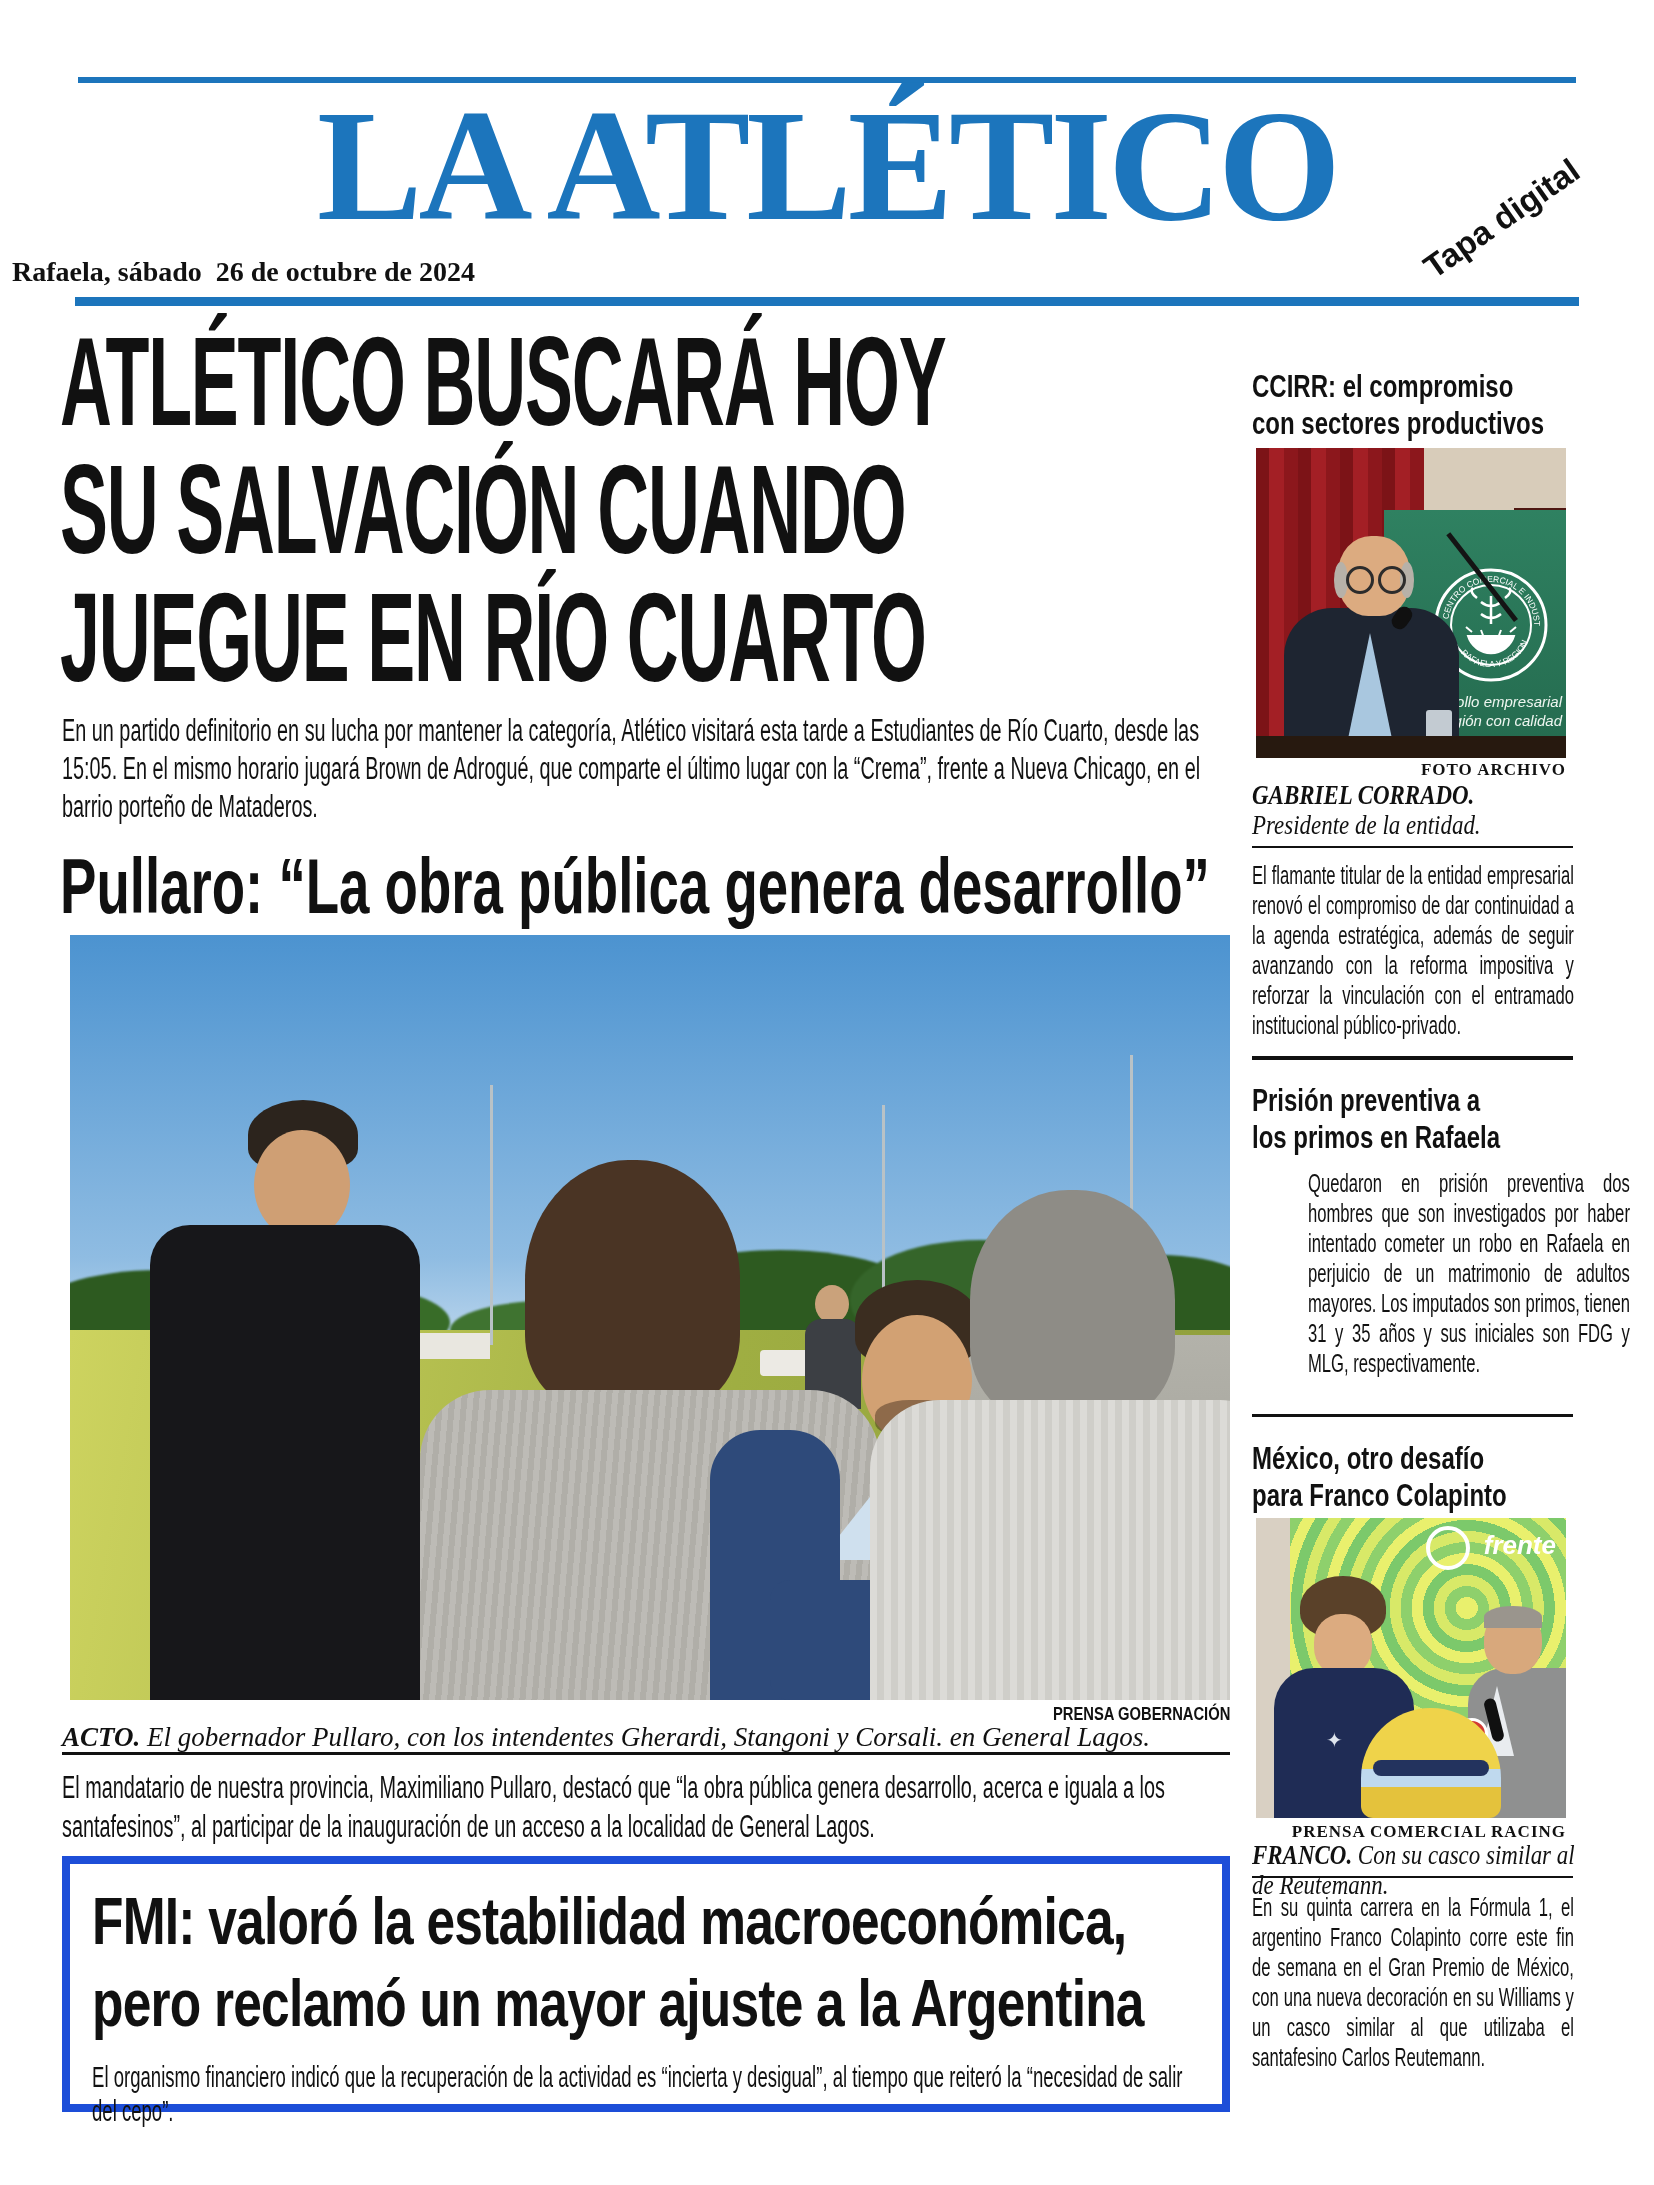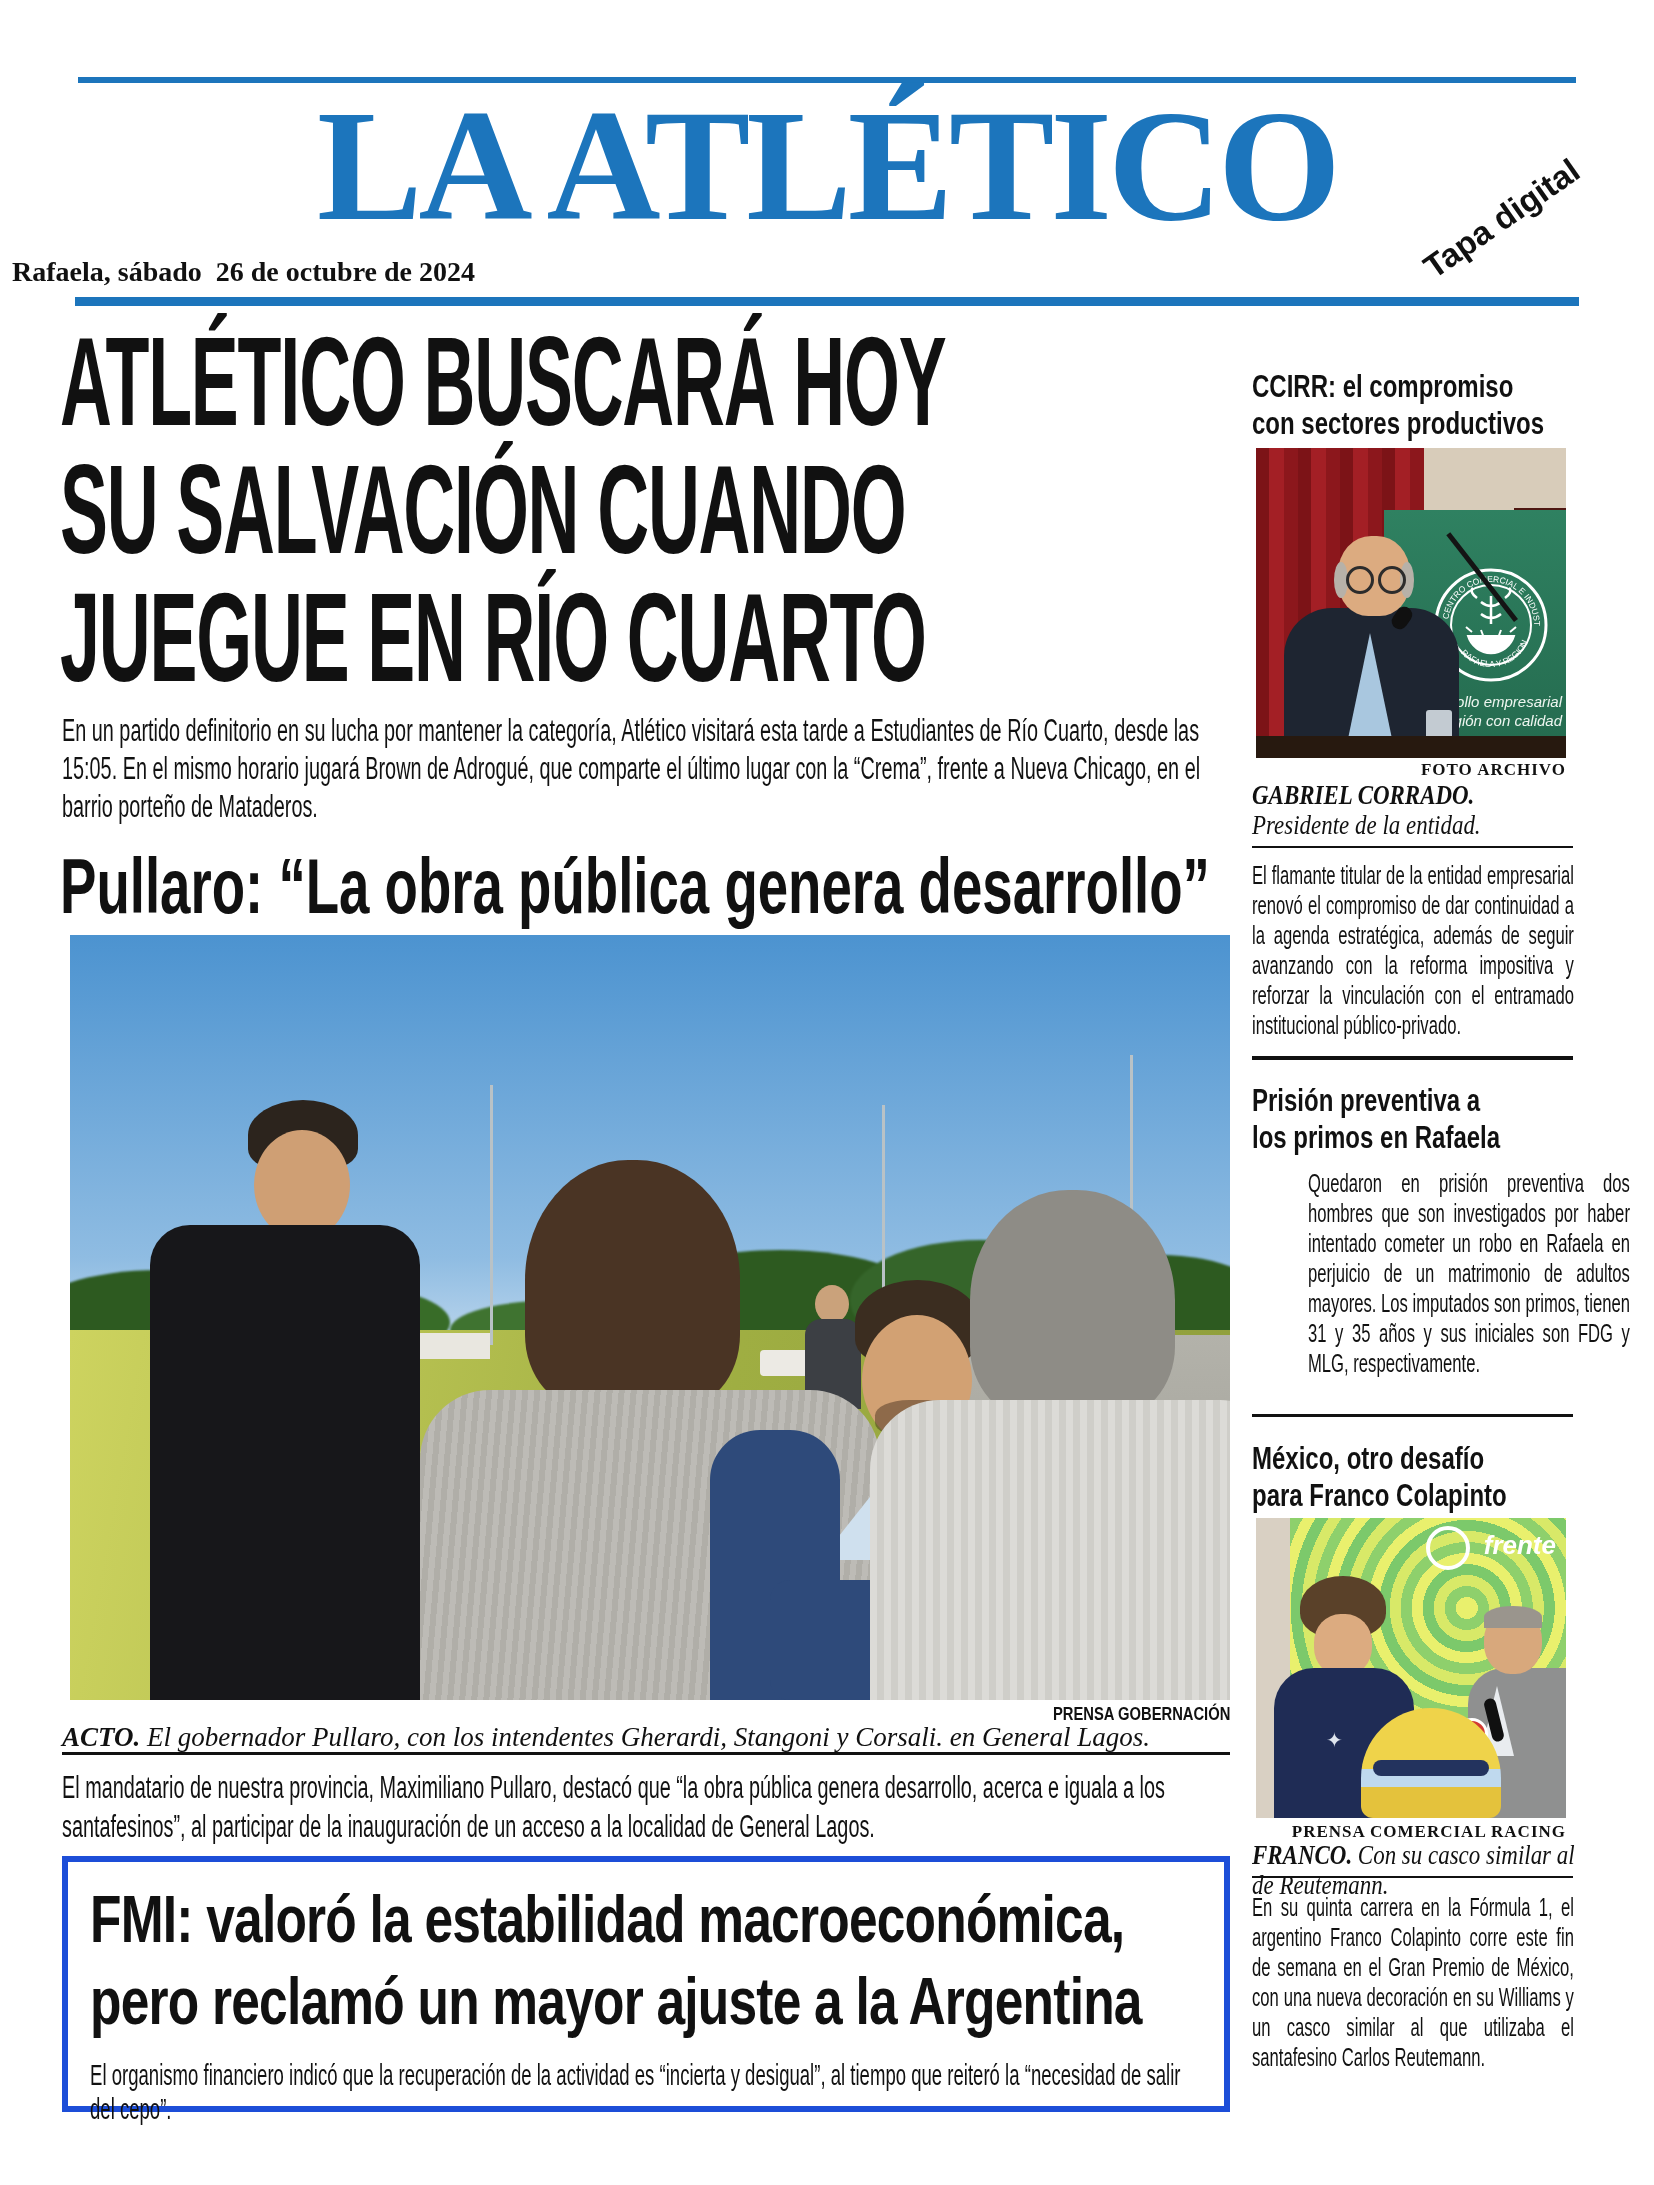--- a/index.html
+++ b/index.html
@@ -35,21 +35,21 @@
   .caption-main{left:62px;top:1722px;width:1170px;font-family:"Liberation Serif",serif;
      font-size:27px;}
   .cap-lead{font-weight:bold;font-style:italic;}
   .cap-rest{font-style:italic;}
   .caption-rule-main{left:62px;top:1752px;width:1168px;height:3px;}
   .body-main{left:62px;top:1768px;width:1170px;}
   .body-main-inner{display:block;width:1828px;transform:scaleX(0.64);transform-origin:0 0;
      font-size:31px;line-height:39px;}
 
   
-  .fmi-box{left:62px;top:1856px;width:1168px;height:256px;border:6px solid #1d4ed8;
+  .fmi-box{left:62px;top:1856px;width:1168px;height:256px;border:8px solid #1d4ed8;
      box-sizing:border-box;background:#fff;}
   .fmi-h{margin:16px 0 0 22px;font-weight:bold;font-size:66px;line-height:82px;
      letter-spacing:-1px;}
   .fmi-h .sqz{transform:scaleX(0.78);}
   .fmi-deck{margin:16px 0 0 22px;width:1100px;}
   .fmi-deck-inner{display:block;width:1719px;transform:scaleX(0.64);transform-origin:0 0;
      font-size:29px;line-height:34px;}
 
   
   .sb-h{font-weight:bold;font-size:32px;line-height:37px;}

